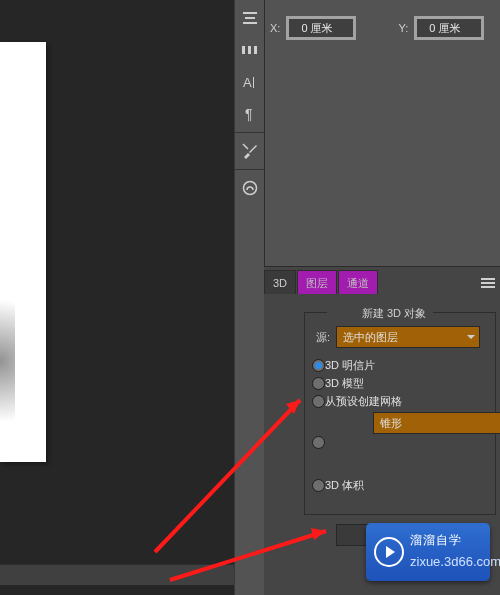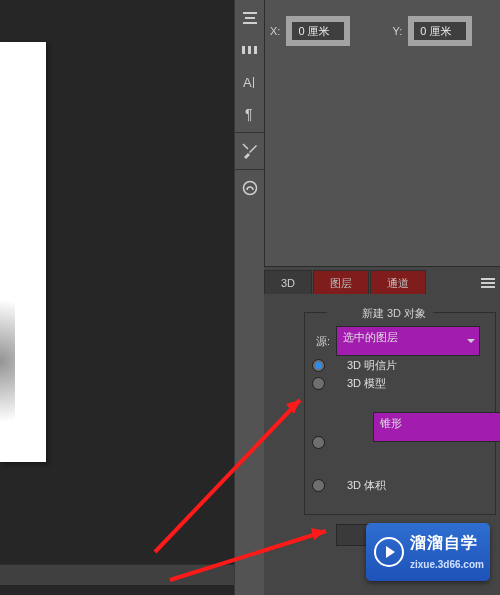--- a/index.html
+++ b/index.html
@@ -88,52 +88,52 @@
     top: 16px;
     display: flex;
     align-items: center;
     gap: 6px;
   }
   .coord-label {
     color: #cfcfcf;
   }
   .coord-box {
     background: #3f3f3f;
-    border: 6px solid #a3a3a3;
+    border: 3px solid #a3a3a3;
     height: 18px;
     line-height: 18px;
-    padding: 0 6px;
+    padding: 0 12px;
     min-width: 40px;
     color: #e8e8e8;
   }
   .coord-gap { width: 30px; }
   .panel-tabs-row {
     position: absolute;
     left: 264px;
     top: 266px;
     width: 236px;
     height: 28px;
     background: #454545;
     border-top: 1px solid #2b2b2b;
     border-bottom: 1px solid #2d2d2d;
     display: flex;
     align-items: flex-end;
   }
   .tab {
     height: 24px;
     line-height: 24px;
-    padding: 0 16px;
+    padding: 0 8px;
     color: #cfcfcf;
     background: #3a3a3a;
     border: 1px solid #2d2d2d;
     border-bottom: none;
     margin-right: 1px;
   }
   .tab.inactive {
-    background: #7f1d1d;
+    background: #a21caf;
     color: #bdbdbd;
   }
   .tabs-menu {
     margin-left: auto;
     width: 24px;
     height: 24px;
     display: flex;
     align-items: center;
     justify-content: center;
     color: #cfcfcf;
@@ -176,45 +176,45 @@
   .group-frame::after { right: 0; width: 62px; }
   .source-row {
     position: absolute;
     left: 52px;
     top: 32px;
     display: flex;
     align-items: center;
     gap: 6px;
   }
   .dropdown {
-    background: #a21caf;
+    background: #a16207;
     border: 1px solid #282828;
     height: 20px;
     line-height: 20px;
-    padding: 0 18px 8px 6px;
+    padding: 0 18px 0 6px;
     color: #e0e0e0;
     position: relative;
     min-width: 100px;
   }
   .dropdown .caret {
     position: absolute;
     right: 4px;
     top: 50%;
     transform: translateY(-50%);
     width: 0; height: 0;
     border-left: 4px solid transparent;
     border-right: 4px solid transparent;
     border-top: 4px solid #cfcfcf;
   }
   .opt-row {
     position: absolute;
     left: 48px;
     display: flex;
     align-items: center;
-    gap: 22px;
+    gap: 0;
   }
   .radio {
     width: 11px;
     height: 11px;
     border-radius: 50%;
     border: 1px solid #1e1e1e;
     background: #6e6e6e;
     position: relative;
     flex: 0 0 auto;
   }
@@ -276,22 +276,22 @@
     flex: 0 0 auto;
   }
   .wm-icon .tri {
     width: 0; height: 0;
     border-top: 6px solid transparent;
     border-bottom: 6px solid transparent;
     border-left: 9px solid #fff;
     margin-left: 2px;
   }
   .wm-text { display: flex; flex-direction: column; line-height: 1.1; }
-  .wm-main { color: #fff; font-size: 16px; font-weight: bold; letter-spacing: 1px; }
-  .wm-sub { color: #cfe0ff; font-size: 10px; margin-top: 8px; font-weight: bold; }
+  .wm-main { color: #fff; font-size: 12px; font-weight: normal; letter-spacing: 1px; }
+  .wm-sub { color: #cfe0ff; font-size: 13px; margin-top: 8px; }
 </style>
 </head>
 <body>
 
 <div class="root">
 
   <div class="canvas-area">
     <div class="canvas-doc">
       <div class="canvas-shadow"></div>
     </div>
@@ -376,20 +376,24 @@
     </div>
 
     <div class="opt-row" style="top:64px">
       <span class="radio checked"></span>
       <span class="opt-label">3D 明信片</span>
     </div>
     <div class="opt-row" style="top:82px">
       <span class="radio"></span>
       <span class="opt-label">3D 模型</span>
     </div>
+    <div class="opt-row" style="top:100px">
+      <span class="radio"></span>
+      <span class="opt-label">从预设创建网格</span>
+    </div>
     <div class="dropdown sub-dropdown" style="top:118px">
       <span>锥形</span>
       <span class="caret"></span>
     </div>
     <div class="opt-row" style="top:142px">
       <span class="radio"></span>
     </div>
     <div class="opt-row" style="top:184px">
       <span class="radio"></span>
       <span class="opt-label">3D 体积</span>

